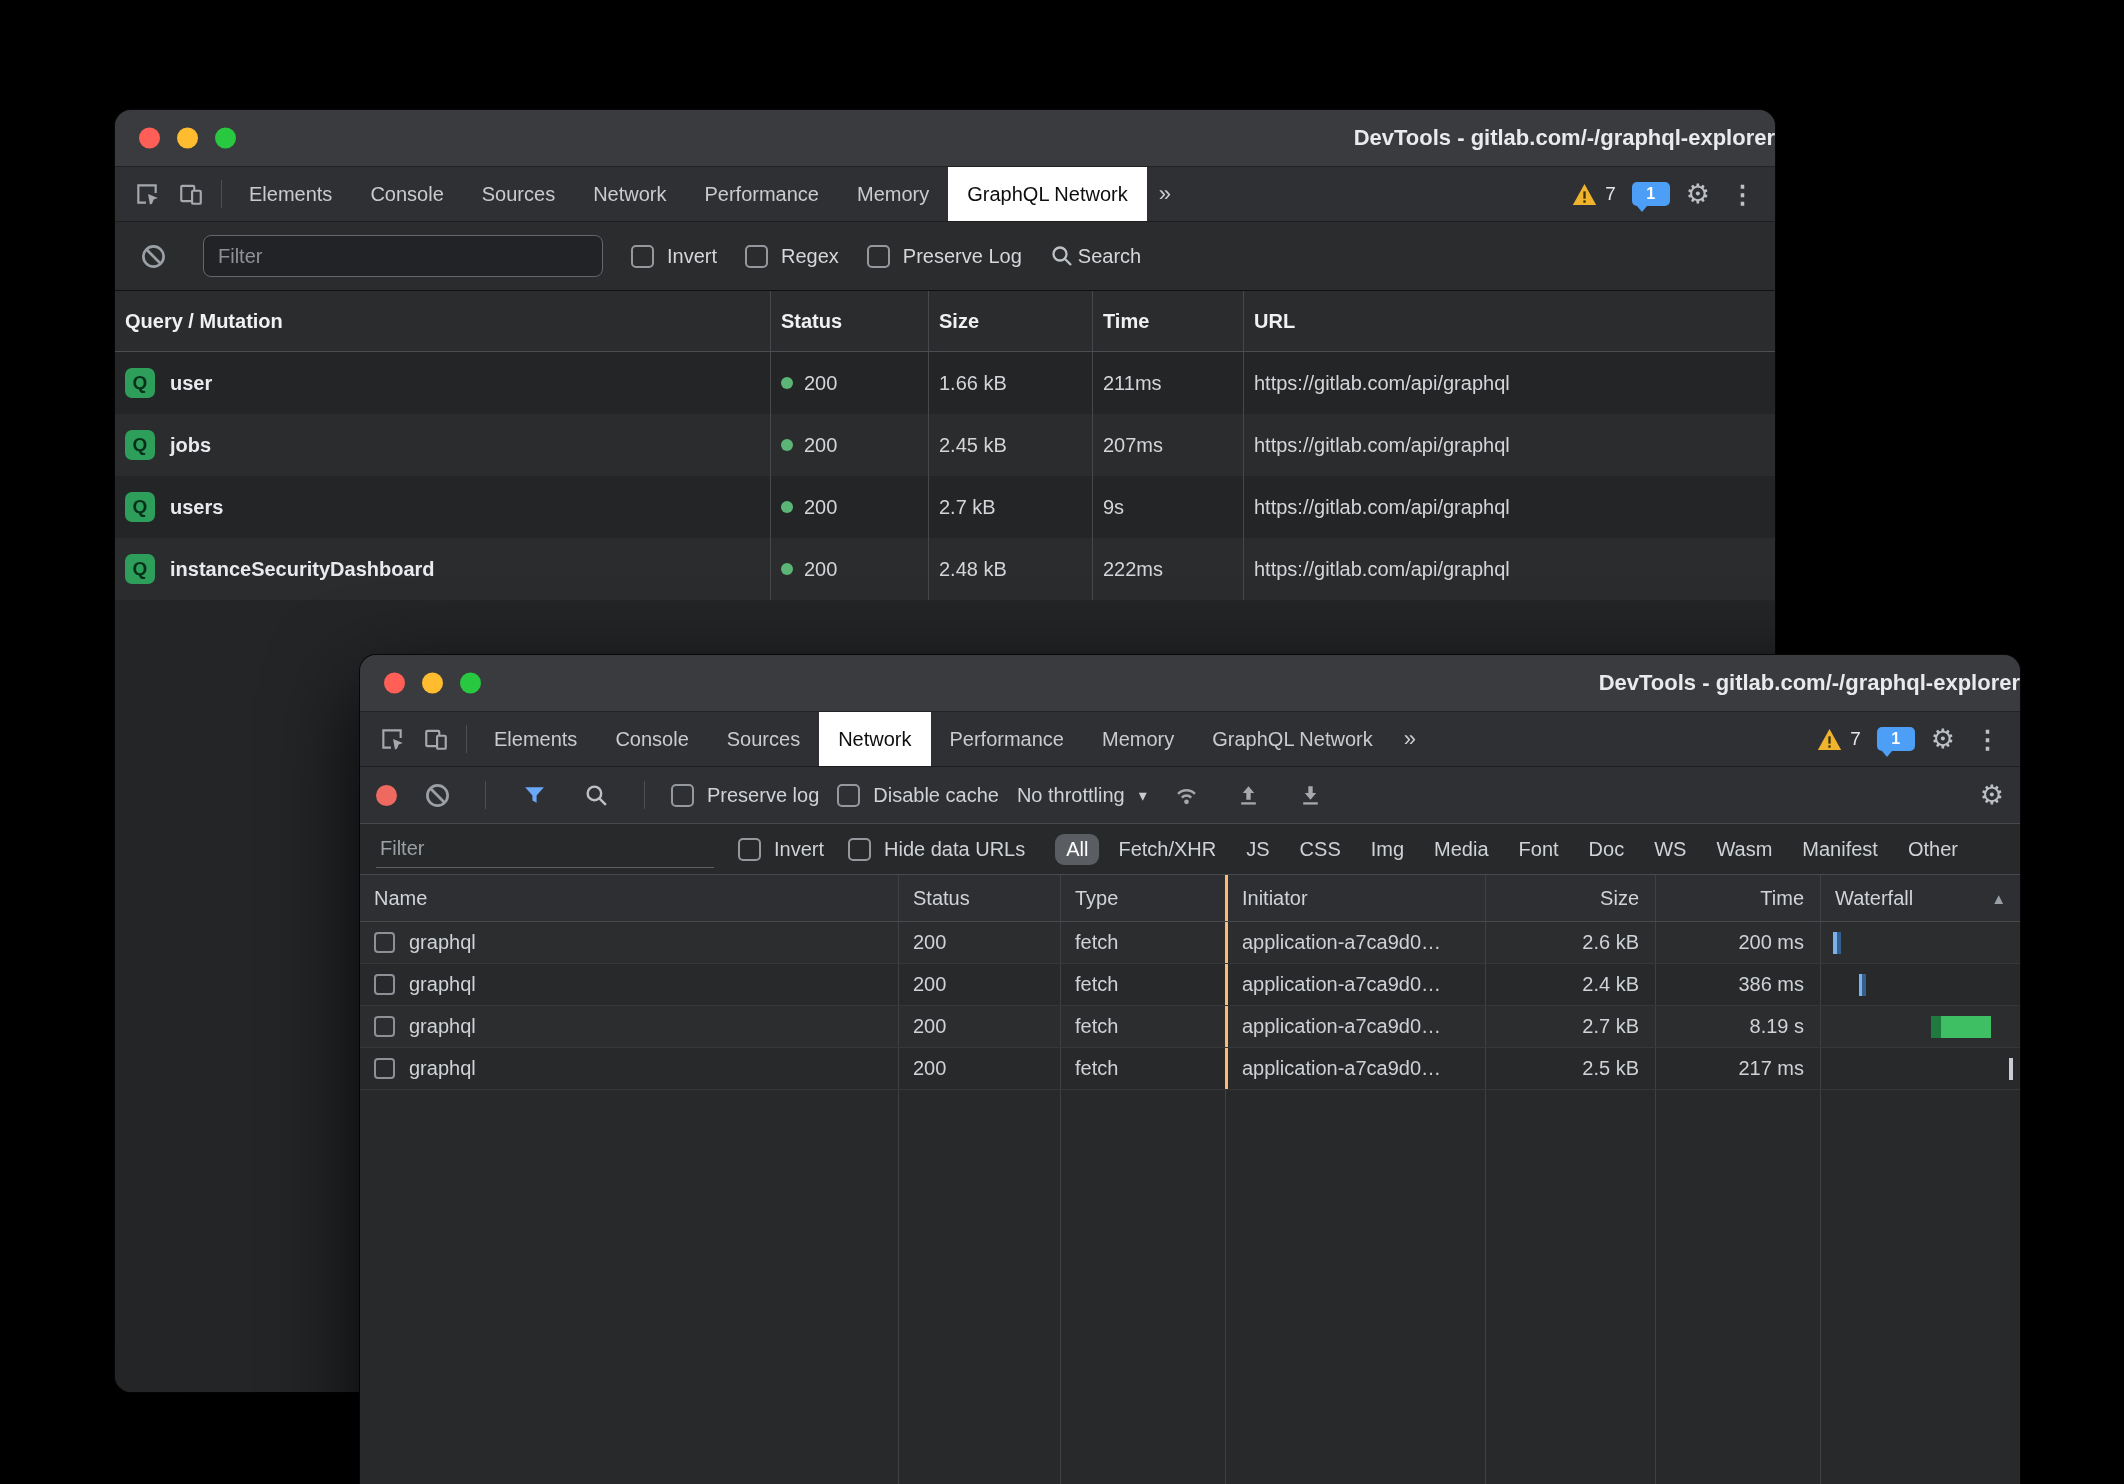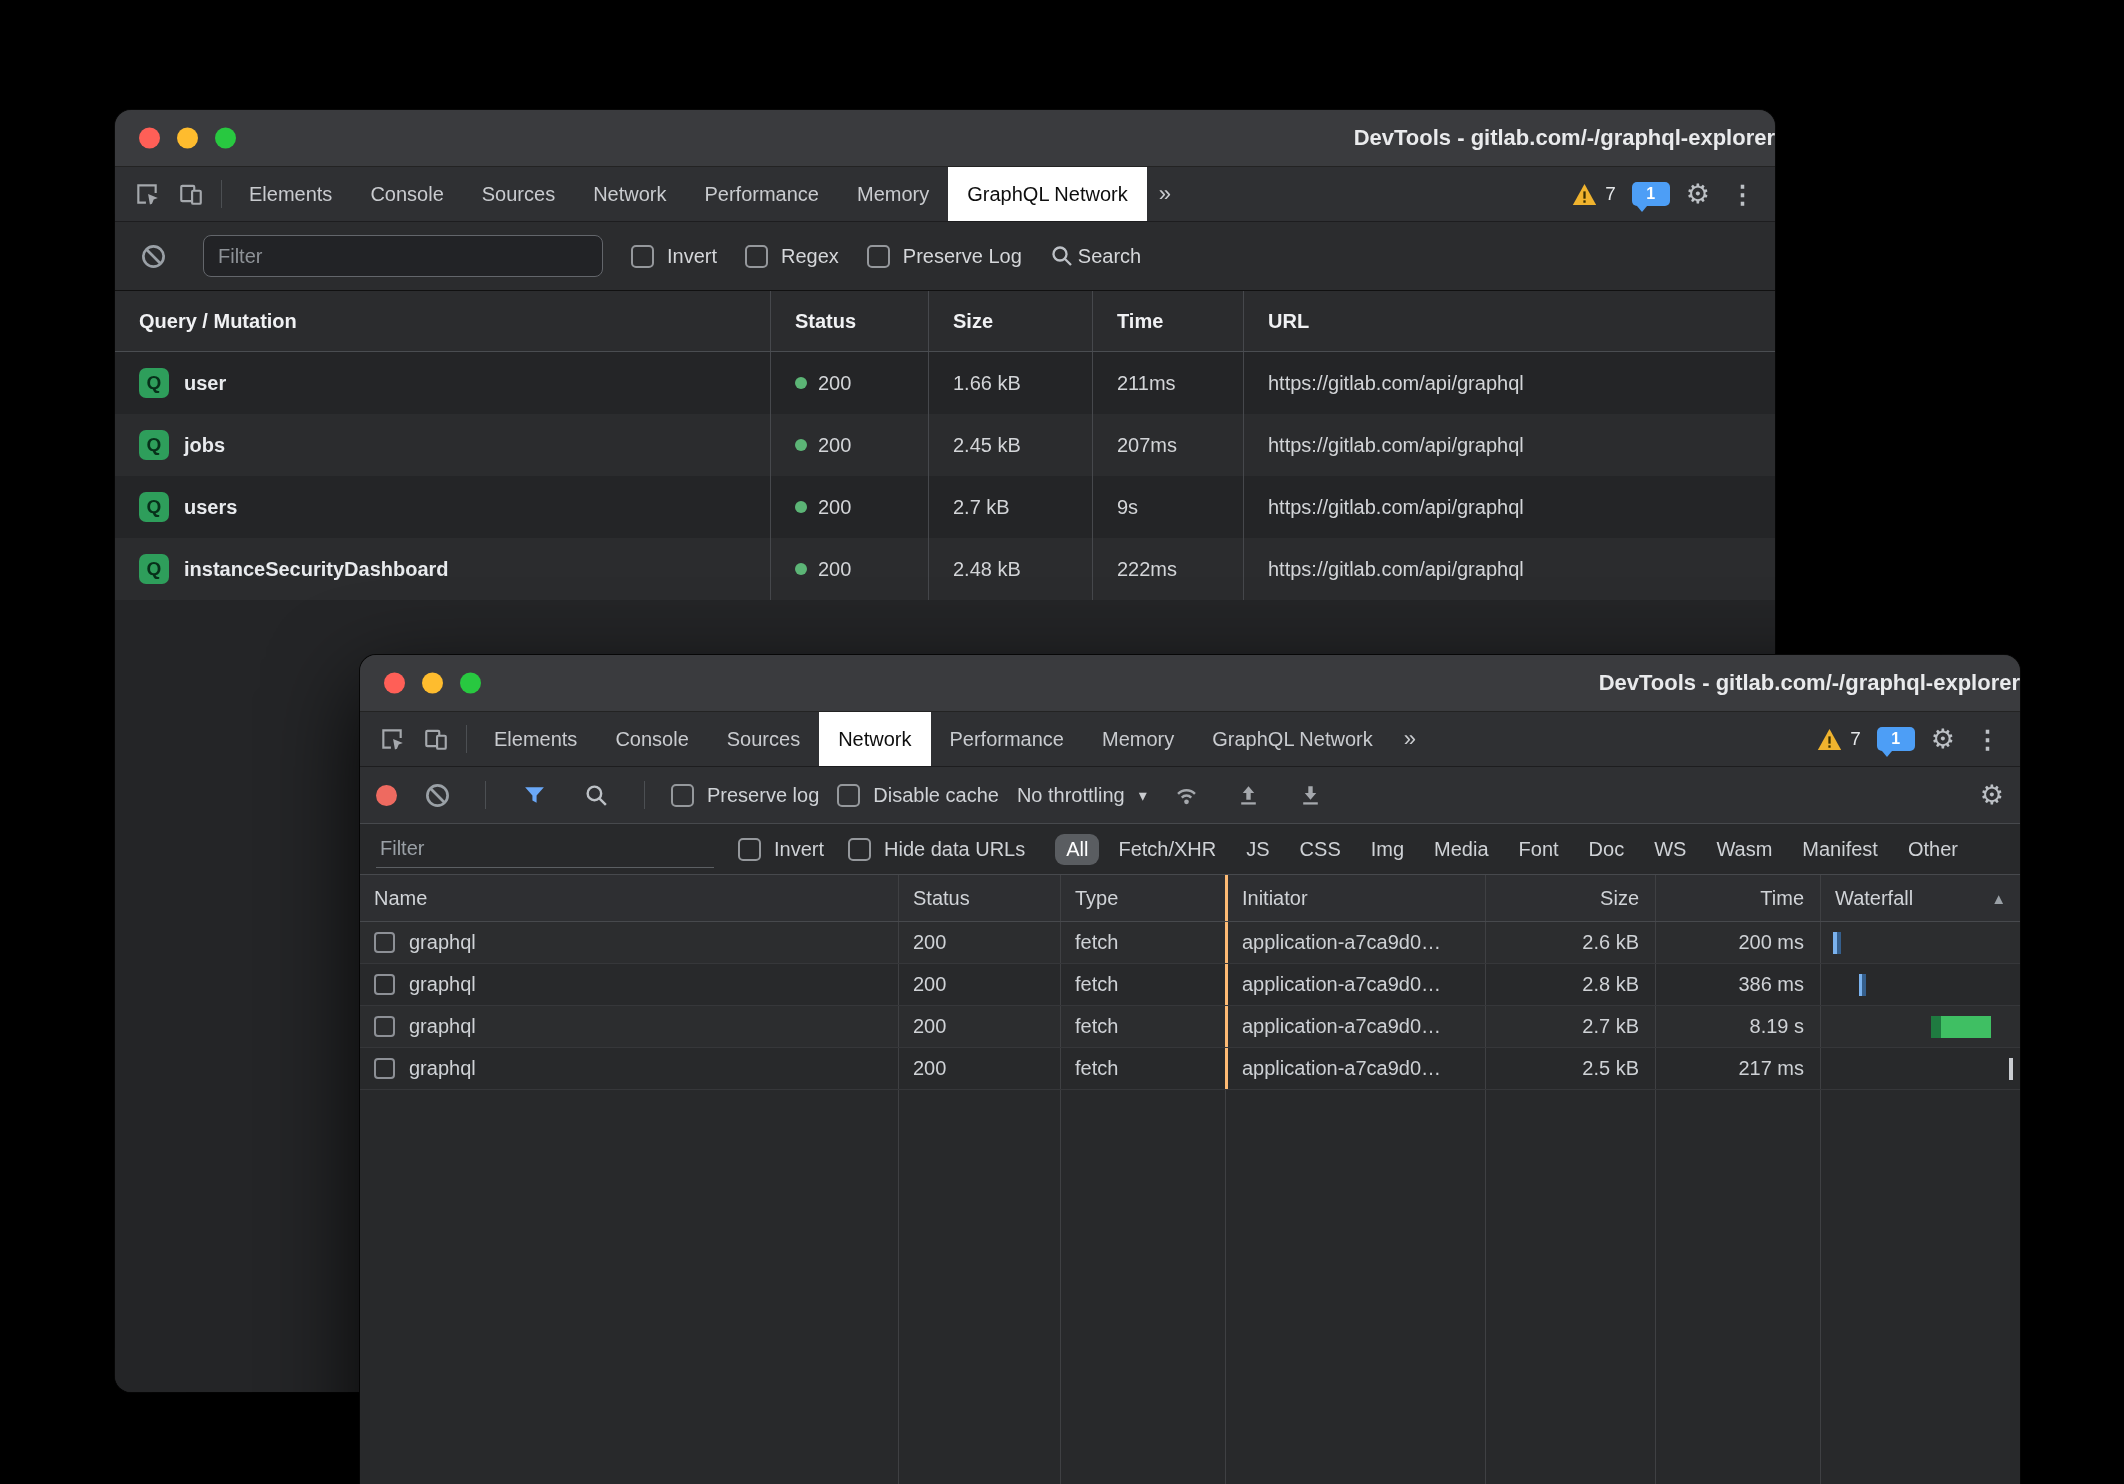--- a/index.html
+++ b/index.html
@@ -50,21 +50,21 @@
       display:inline-block;box-sizing:border-box;flex:0 0 auto;}
   .chk-item{display:flex;align-items:center;gap:13px;white-space:nowrap;}
   .search-grp{display:flex;align-items:center;gap:4px;}
 
   
   .t1-header{height:60px;flex:0 0 60px;display:flex;align-items:stretch;background:#2b2c2e;
              border-bottom:1px solid #4a4d51;font-weight:700;font-size:20px;color:#f0f1f3;}
   .t1-row{height:62px;flex:0 0 62px;display:flex;align-items:stretch;font-size:20px;color:#d3d5d8;}
   .t1-row:nth-child(odd){background:#242527;}
   .t1-row:nth-child(even){background:#2b2c2e;}
-  .c{display:flex;align-items:center;padding-left:24px;box-sizing:border-box;overflow:hidden;
+  .c{display:flex;align-items:center;padding-left:10px;box-sizing:border-box;overflow:hidden;
      white-space:nowrap;}
   .c1{width:655px;flex:0 0 655px;}
   .c2{width:158px;flex:0 0 158px;border-left:1px solid #46484c;}
   .c3{width:164px;flex:0 0 164px;border-left:1px solid #46484c;}
   .c4{width:151px;flex:0 0 151px;border-left:1px solid #46484c;}
   .c5{flex:1;border-left:1px solid #46484c;}
   .qbadge{width:30px;height:30px;border-radius:7px;background:#2e9e5b;color:#07301a;font-weight:700;
           font-size:19px;display:flex;align-items:center;justify-content:center;margin-right:15px;flex:0 0 30px;}
   .rname{font-weight:700;color:#e8eaed;}
   .dot{width:12px;height:12px;border-radius:50%;background:#5cb576;margin-right:11px;flex:0 0 12px;}
@@ -439,21 +439,21 @@
       <div class="t2-row">
         <div class="d d1">
             <span class="cb-s"></span>
             <span>graphql</span>
           </div>
         <div class="d d2">200</div>
         <div class="d d3">fetch</div>
         <div class="d d4">
             <a class="ilink">application-a7ca9d0…</a>
           </div>
-        <div class="d d5">2.8 kB</div>
+        <div class="d d5">2.4 kB</div>
         <div class="d d6">386 ms</div>
         <div class="d d7">
             <div class="wf" style="left: 38px;">
               <span class="wf-seg" style="width: 3px; background: rgb(122, 178, 238);"></span>
               <span class="wf-seg" style="width: 4px; background: rgb(53, 95, 141);"></span>
             </div>
           </div>
       </div>
       <div class="t2-row">
         <div class="d d1">

